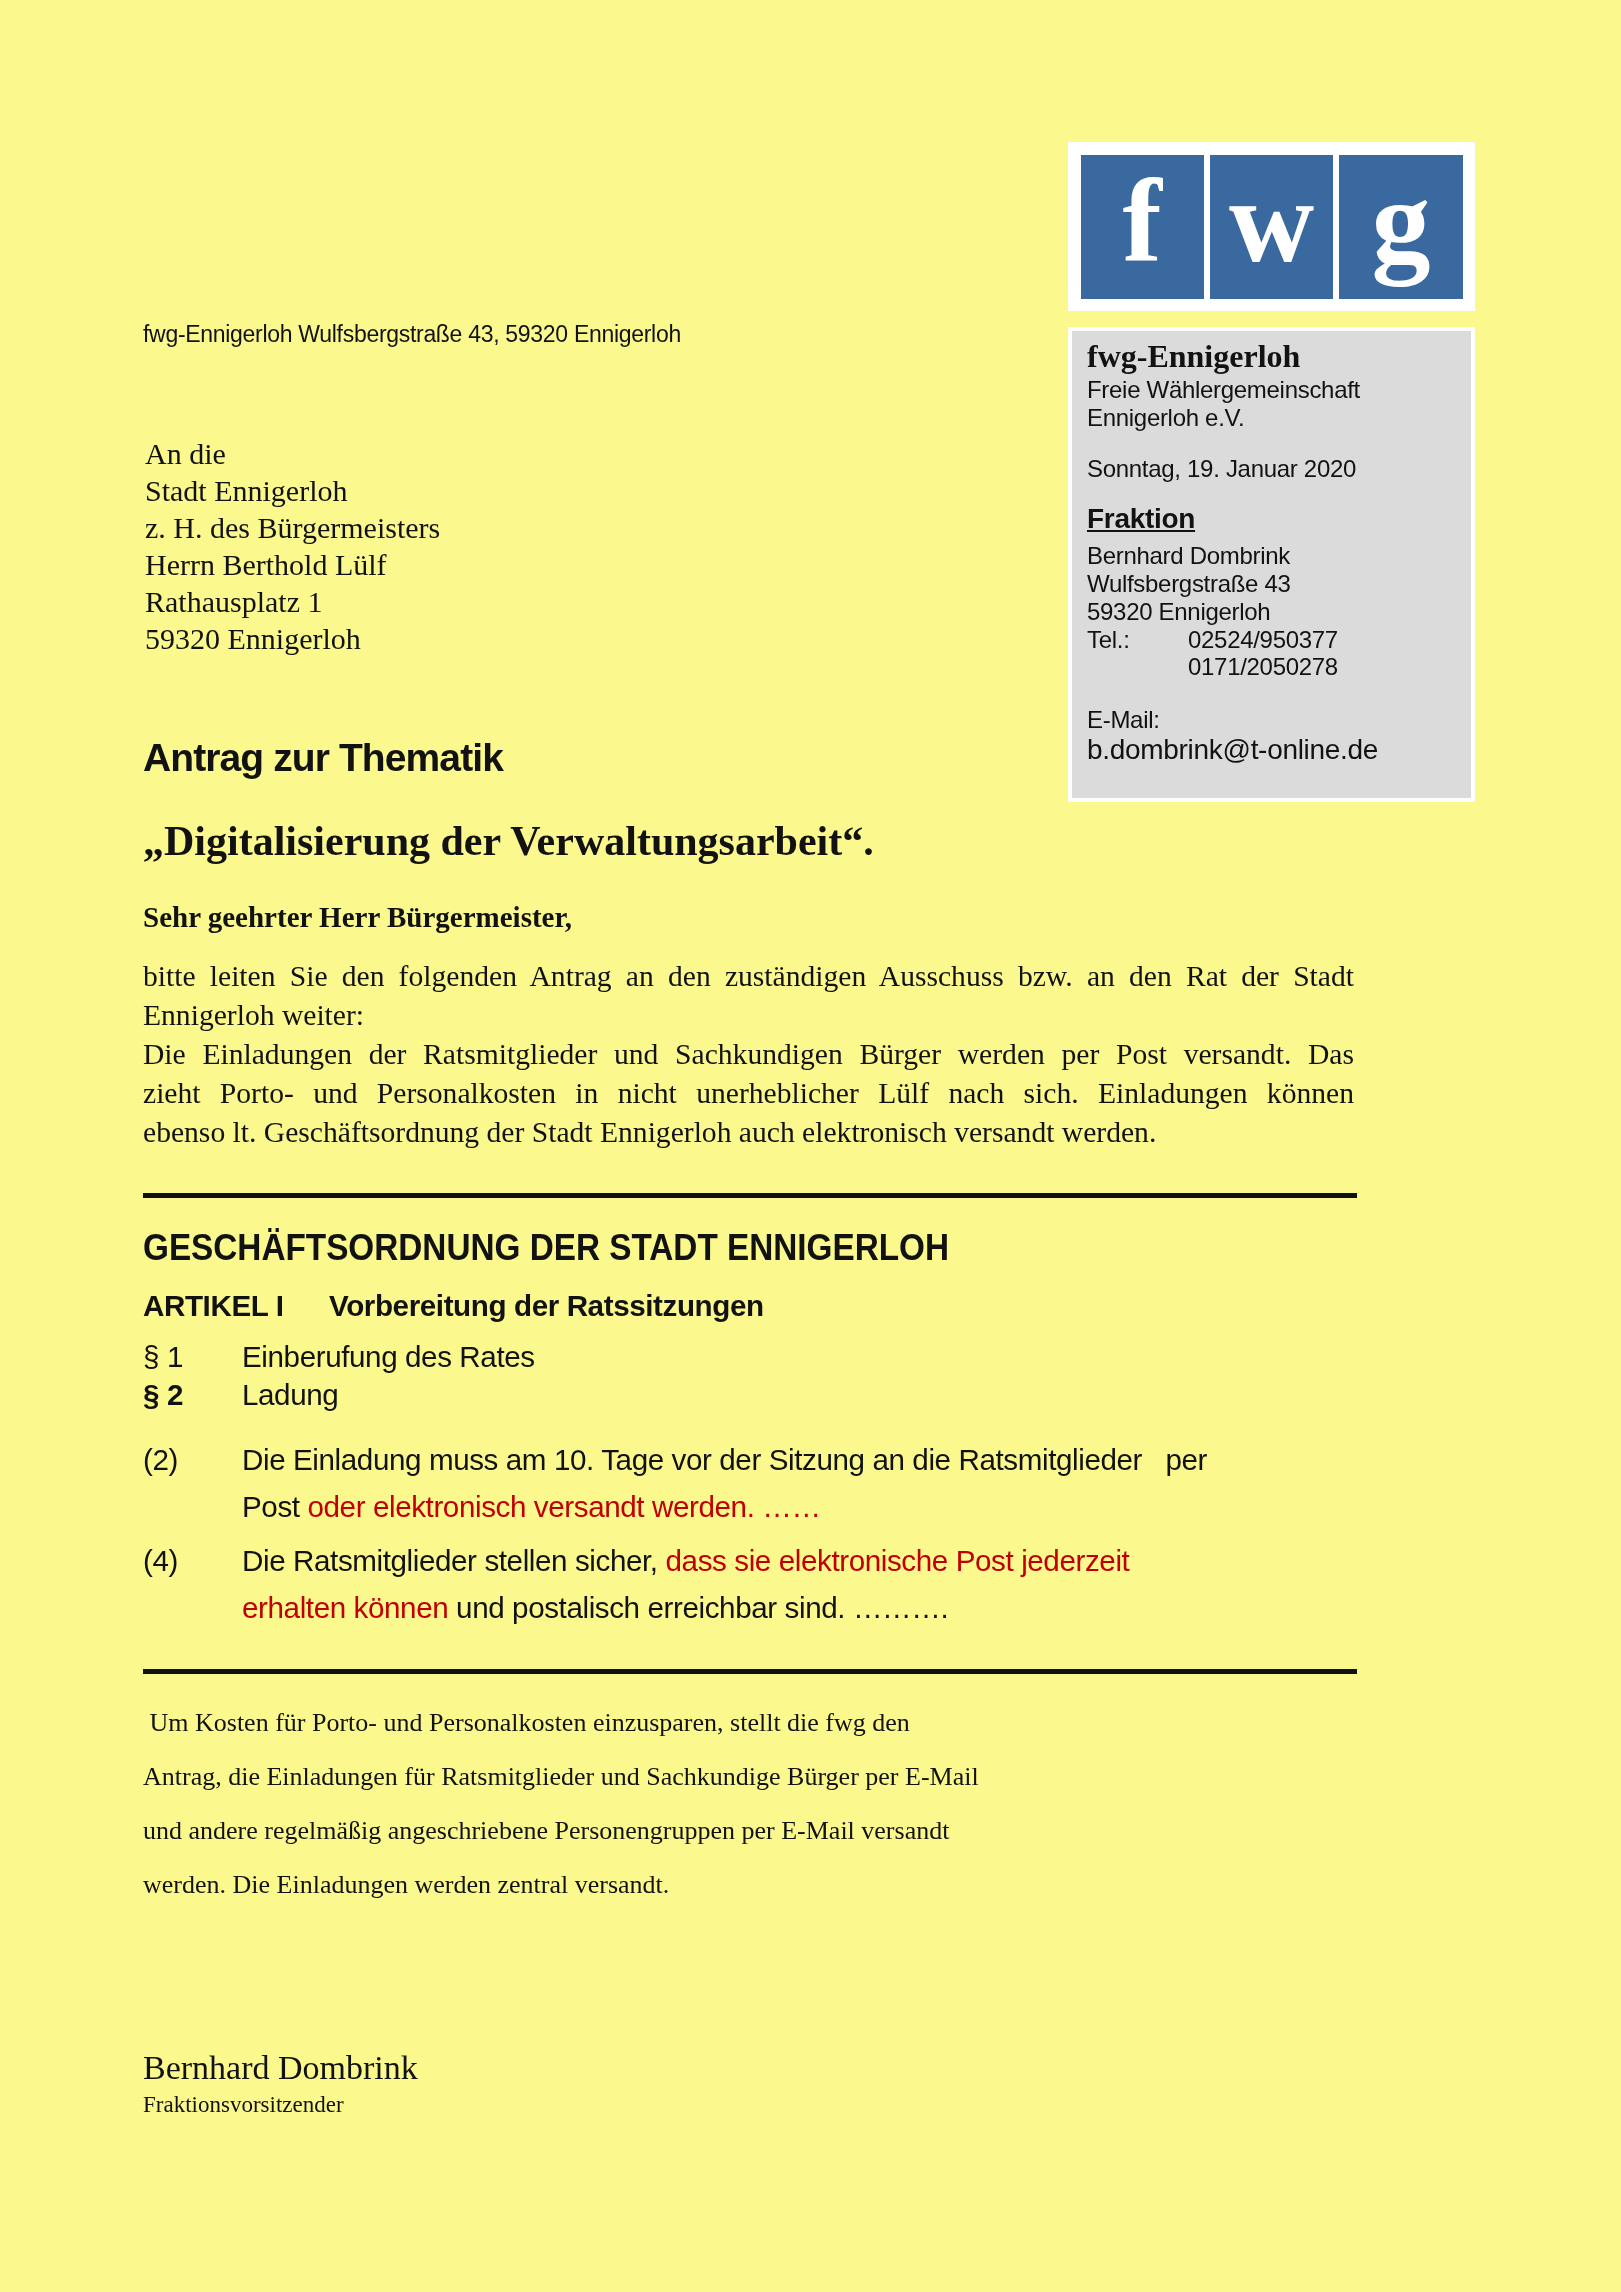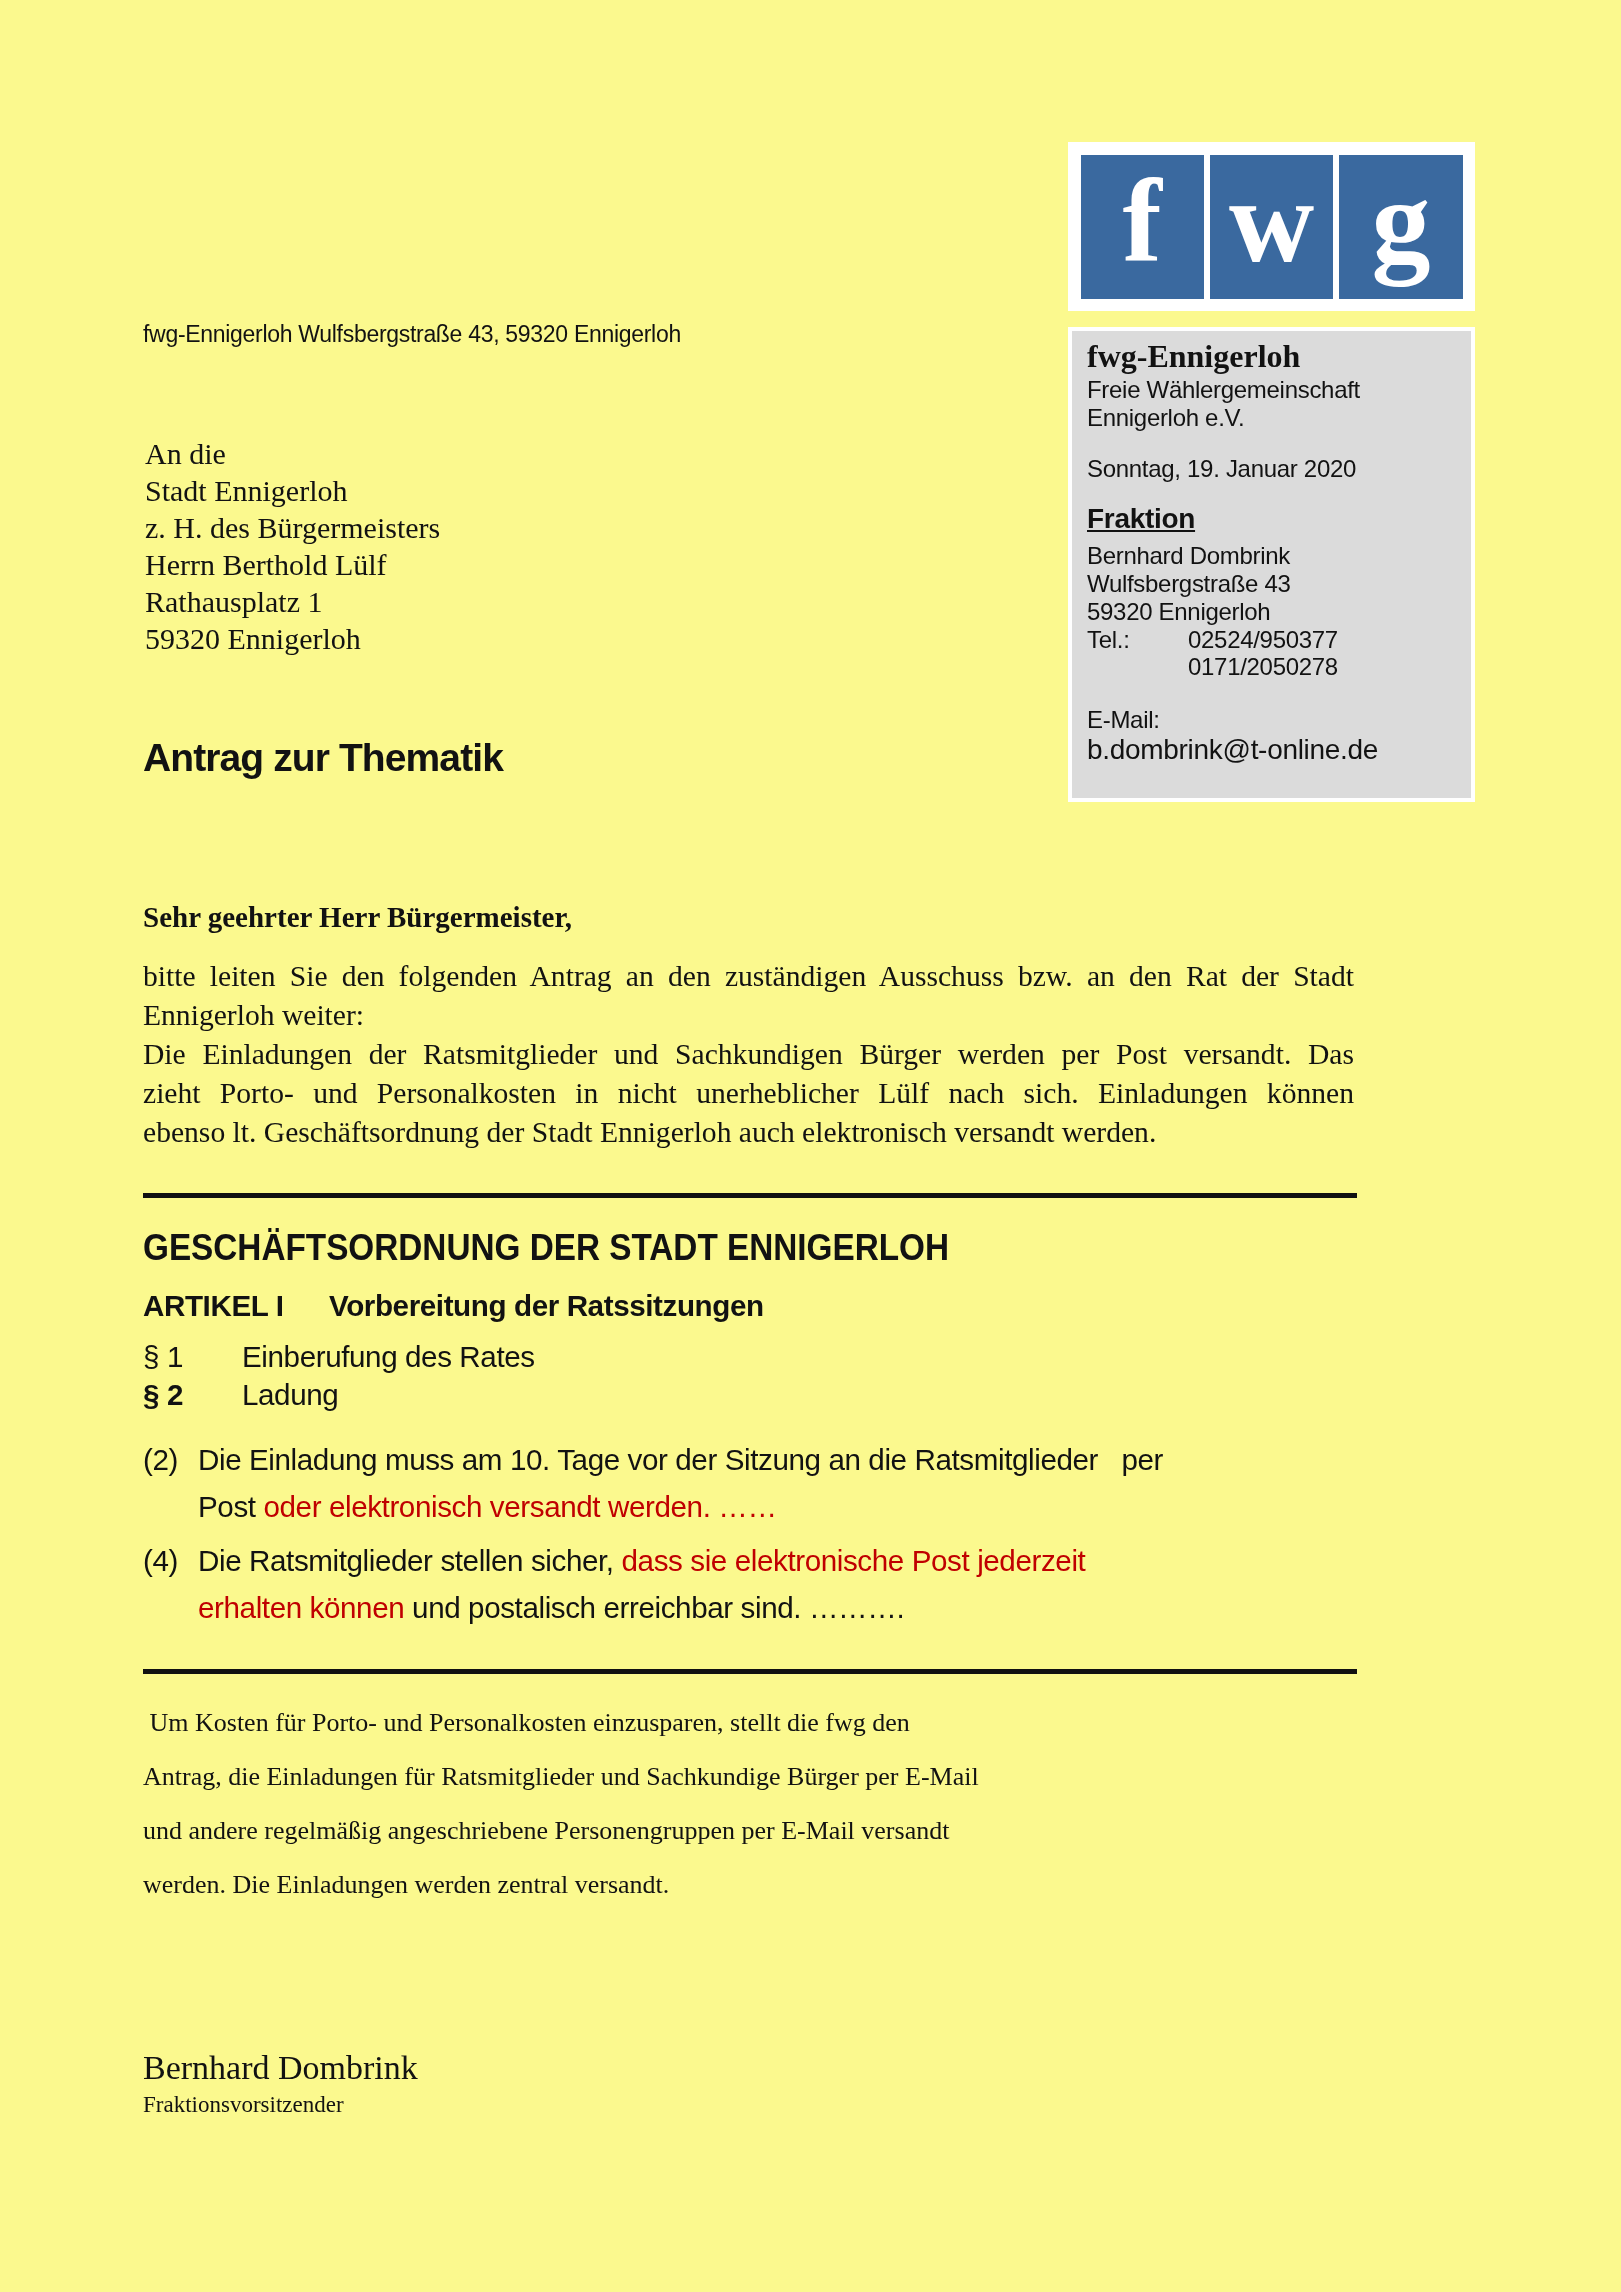--- a/index.html
+++ b/index.html
@@ -80,21 +80,21 @@
   .go-heading{left:143px;top:1227px;font-size:37px;font-weight:bold;}
   .go-heading span{display:inline-block;transform:scaleX(0.9);transform-origin:left;white-space:nowrap;}
   .artikel{left:143px;top:1289px;font-size:29.6px;font-weight:bold;letter-spacing:-0.4px;}
   .artikel .lbl{display:inline-block;width:186px;}
   .para{left:143px;font-size:29.6px;letter-spacing:-0.4px;}
   .para .lbl{display:inline-block;width:99px;}
   .p1{top:1340px;}
   .p2{top:1378px;}
   .item{left:143px;width:1254px;font-size:29.6px;letter-spacing:-0.4px;}
   .item .num{position:absolute;left:0;top:0;line-height:47px;}
-  .item .itext{margin-left:55px;line-height:47px;}
+  .item .itext{margin-left:99px;line-height:47px;}
   .item2{top:1436px;}
   .item4{top:1537px;}
 
   
   .closing{left:143px;top:1696px;width:1254px;font-size:26px;line-height:54px;}
 
   
   .sig-name{left:143px;top:2049px;font-size:34px;}
   .sig-role{left:143px;top:2092px;font-size:23px;}
 </style>
@@ -136,20 +136,21 @@
     <div class="ib-line ib-c1">Wulfsbergstraße 43</div>
     <div class="ib-line ib-c2">59320 Ennigerloh</div>
     <div class="ib-line ib-tel-label">Tel.:</div>
     <div class="ib-line ib-tel0">02524/950377</div>
     <div class="ib-line ib-tel1">0171/2050278</div>
     <div class="ib-line ib-email-label">E-Mail:</div>
     <div class="ib-line ib-email">b.dombrink@t-online.de</div>
   </div>
 
   <h1 class="abs title sans">Antrag zur Thematik</h1>
+  <div class="abs subject">„Digitalisierung der Verwaltungsarbeit“.</div>
   <div class="abs salutation">Sehr geehrter Herr Bürgermeister,</div>
 
   <div class="abs body1">
     <div class="line j">bitte leiten Sie den folgenden Antrag an den zuständigen Ausschuss bzw. an den Rat der Stadt</div>
     <div class="line">Ennigerloh weiter:</div>
     <div class="line j">Die Einladungen der Ratsmitglieder und Sachkundigen Bürger werden per Post versandt. Das</div>
     <div class="line j">zieht Porto- und Personalkosten in nicht unerheblicher Lülf nach sich. Einladungen können</div>
     <div class="line">ebenso lt. Geschäftsordnung der Stadt Ennigerloh auch elektronisch versandt werden.</div>
   </div>
 

